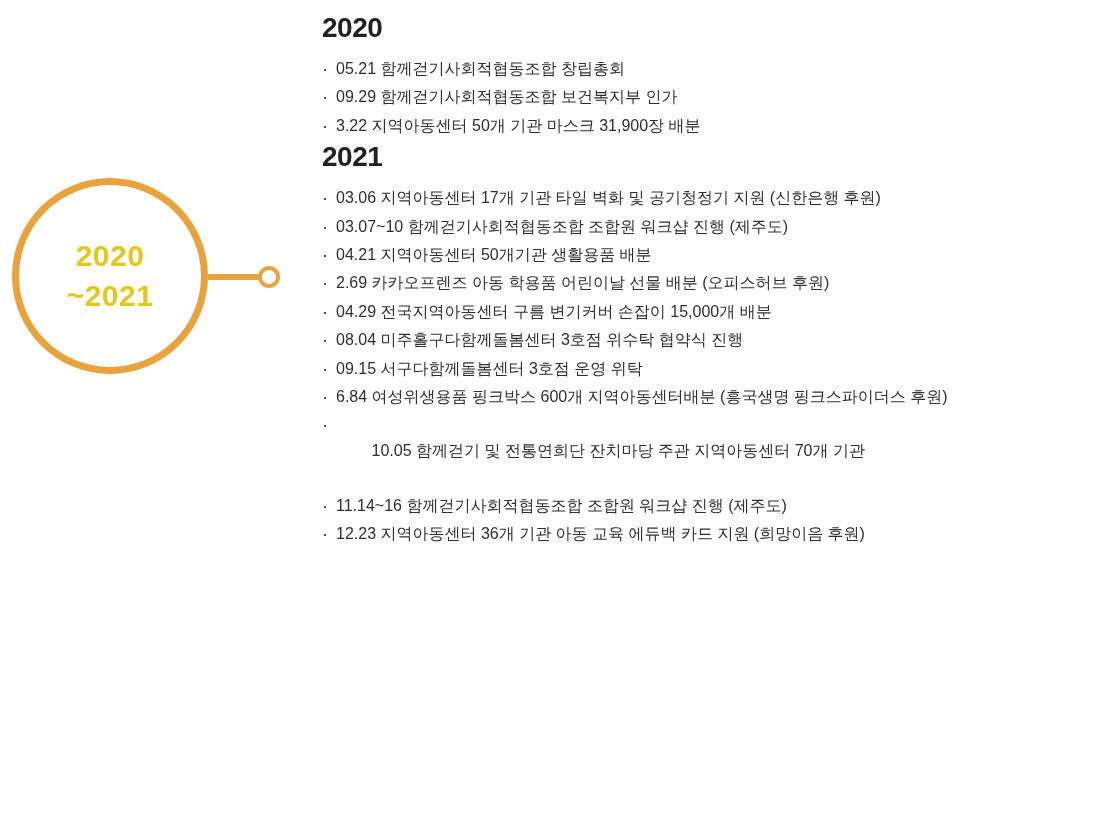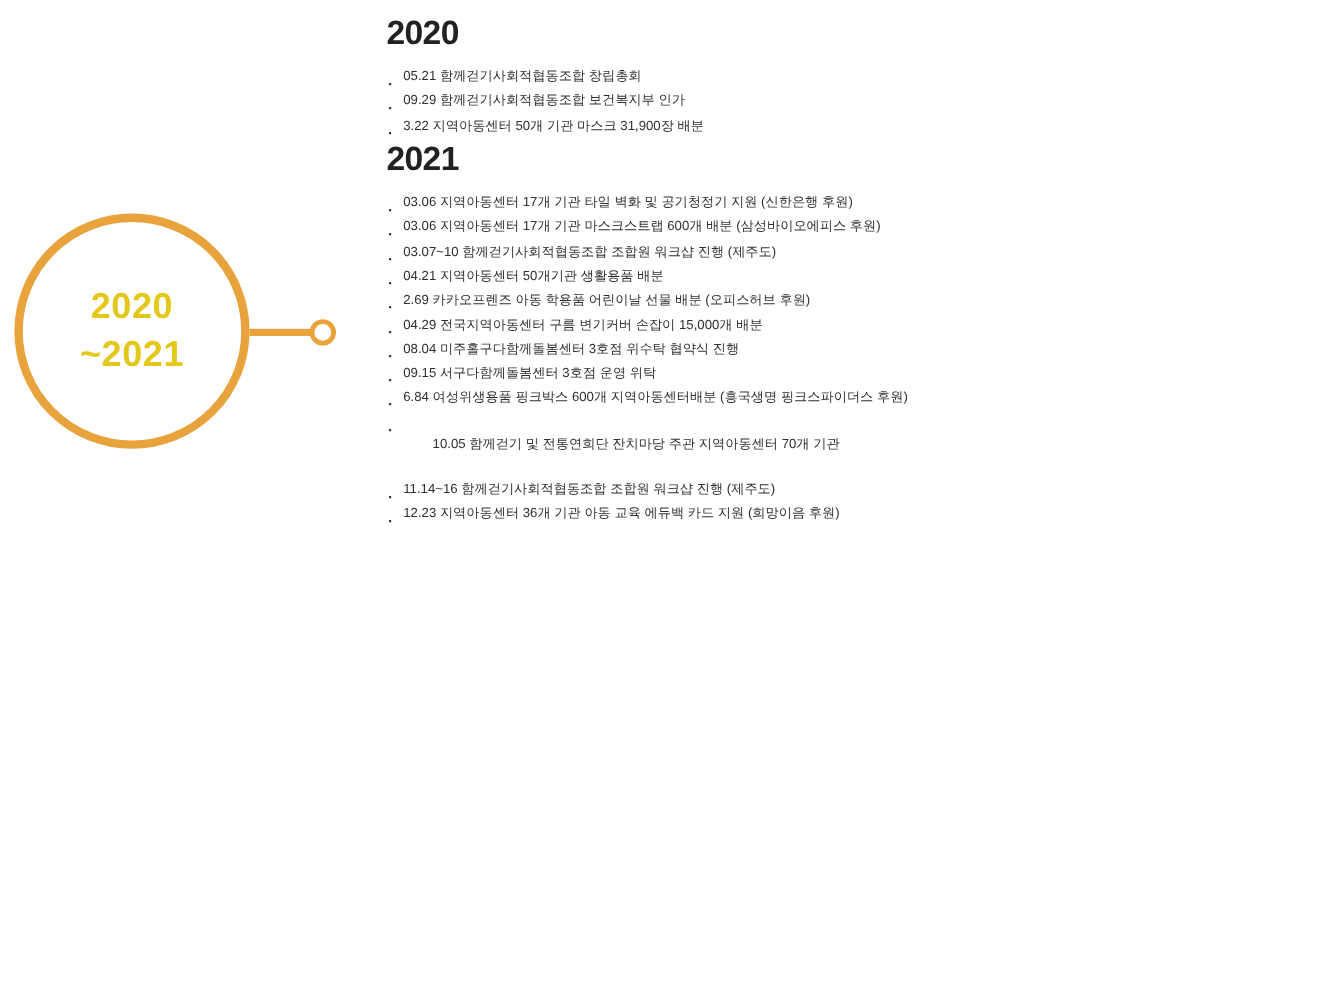--- a/index.html
+++ b/index.html
@@ -81,21 +81,21 @@
   }
   .year-block + .year-block {
   }
   .entry-list {
     list-style: none;
     margin: 0;
     padding: 0;
   }
   .entry {
     position: relative;
-    font-size: 11px;
+    font-size: 16px;
     line-height: 1.62;
     color: #2f2f2f;
     padding-left: 16px;
     margin-bottom: 2.5px;
     white-space: pre-wrap;
   }
   .entry::before {
     content: "·";
     position: absolute;
     left: 2px;
@@ -128,21 +128,20 @@
       <li class="entry">05.21 함께걷기사회적협동조합 창립총회</li>
       <li class="entry">09.29 함께걷기사회적협동조합 보건복지부 인가</li>
       <li class="entry">3.22 지역아동센터 50개 기관 마스크 31,900장 배분</li>
     </ul>
   </div>
 
   <div class="year-block">
     <h2 class="year-heading">2021</h2>
     <ul class="entry-list">
       <li class="entry">03.06 지역아동센터 17개 기관 타일 벽화 및 공기청정기 지원 (신한은행 후원)</li>
-      <li class="entry">03.06 지역아동센터 17개 기관 마스크스트랩 600개 배분 (삼성바이오에피스 후원)</li>
       <li class="entry">03.07~10 함께걷기사회적협동조합 조합원 워크샵 진행 (제주도)</li>
       <li class="entry">04.21 지역아동센터 50개기관 생활용품 배분</li>
       <li class="entry">2.69 카카오프렌즈 아동 학용품 어린이날 선물 배분 (오피스허브 후원)</li>
       <li class="entry">04.29 전국지역아동센터 구름 변기커버 손잡이 15,000개 배분</li>
       <li class="entry">08.04 미주홀구다함께돌봄센터 3호점 위수탁 협약식 진행</li>
       <li class="entry">09.15 서구다함께돌봄센터 3호점 운영 위탁</li>
       <li class="entry">6.84 여성위생용품 핑크박스 600개 지역아동센터배분 (흥국생명 핑크스파이더스 후원)</li>
       <li class="entry">
         <span>10.05 함께걷기 및 전통연희단 잔치마당 주관 지역아동센터 70개 기관</span>
       </li>

